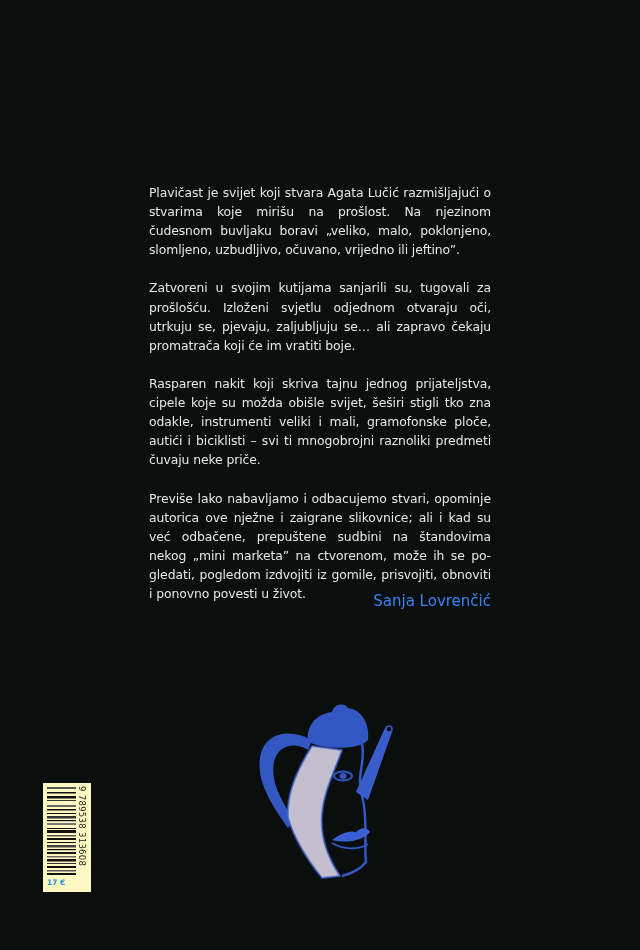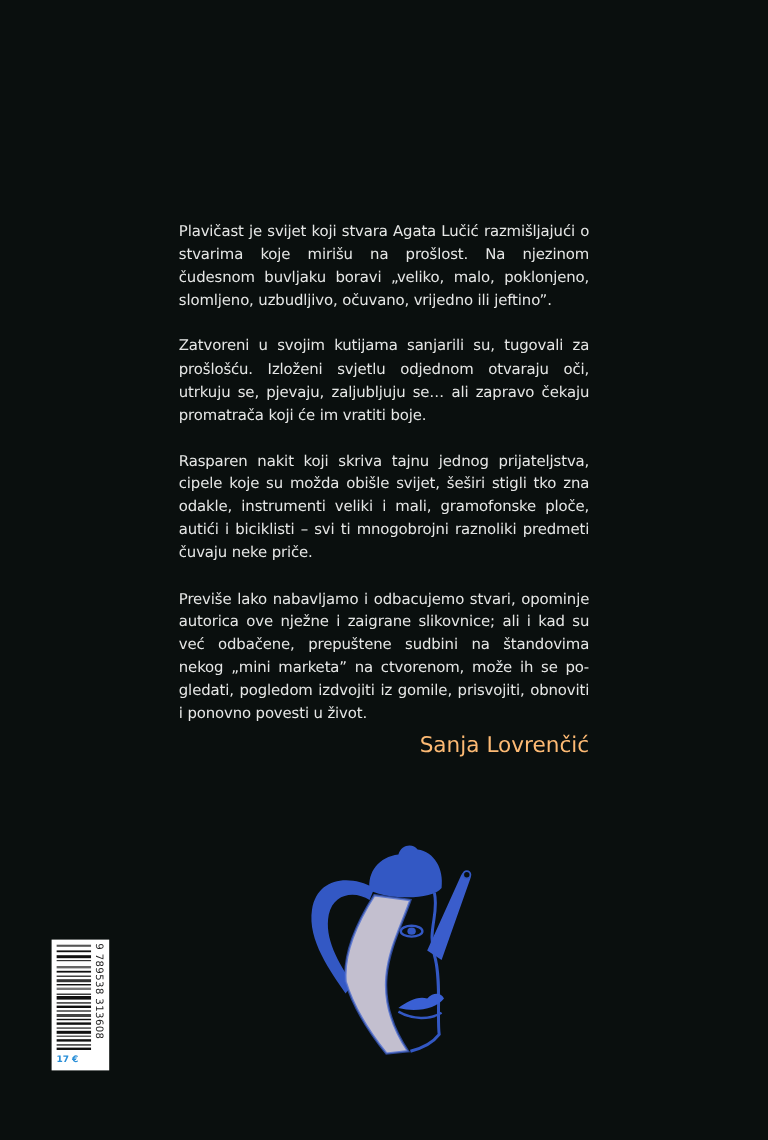--- a/index.html
+++ b/index.html
@@ -21,36 +21,36 @@
   }
   .blurb p {
     margin: 0 0 19.1px 0;
     text-align: justify;
     text-align-last: left;
     hyphens: manual;
   }
   .signature {
     position: absolute;
     left: 149px; width: 342px;
-    top: 612px;
+    top: 592px;
     text-align: right;
-    font-size: 18px;
+    font-size: 15px;
     line-height: 19px;
-    color: #fdba74;
+    color: #3b82f6;
   }
   .illustration {
     position: absolute;
     left: 250px; top: 698px;
     width: 150px; height: 182px;
   }
   .barcode-label {
     position: absolute;
     left: 43px; top: 783px;
     width: 48px; height: 109px;
-    background: #ffffff;
+    background: #fef9c3;
     box-sizing: border-box;
   }
   .bars {
     position: absolute;
     left: 4px; top: 4px;
     width: 29px; height: 88px;
   }
   .isbn-digits {
     position: absolute;
     left: 32px; top: 3px;

